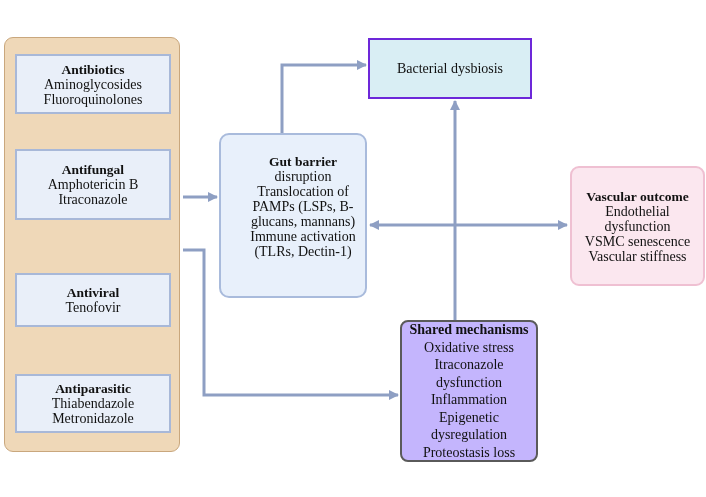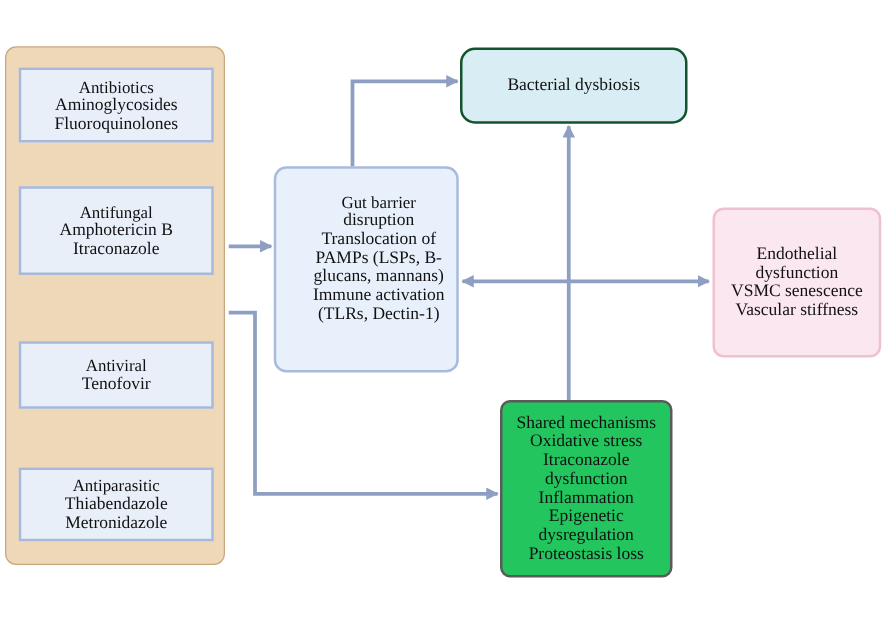--- a/index.html
+++ b/index.html
@@ -1,35 +1,35 @@
 <!DOCTYPE html>
 <html><head>
 <meta charset="utf-8">
 <style>
   html, body { margin:0; padding:0; background:#ffffff; }
   body { width:706px; height:497px; position:relative; overflow:hidden;
          font-family:"Liberation Serif", "DejaVu Serif", serif; color:#111; }
   .box { position:absolute; box-sizing:border-box; display:flex; flex-direction:column;
          align-items:center; justify-content:center; text-align:center; line-height:15px; font-size:14px; }
-  .title { font-weight:normal; font-size:13.5px; }
+  .title { font-weight:bold; font-size:13.5px; }
   #left-panel { left:4px; top:37px; width:176px; height:415px; background:#efd8b8;
                 border:1px solid #c9a77d; border-radius:9px; }
   .drug { left:15px; width:156px; background:#e9eff9; border:2px solid #a8b8d8; }
   #drug-0 { top:54px; height:60px; }
   #drug-1 { top:149px; height:71px;justify-content:center; }
   #drug-2 { top:273px; height:54px; }
   #drug-3 { top:374px; height:59px; }
   #gut-box { left:219px; top:133px; width:148px; height:165px; background:#e8f0fb;
              border:2px solid #a9bbdc; border-radius:10px; padding-bottom:18px;padding-left:20px; }
-  #bact-box { left:368px; top:38px; width:182px; height:61px; background:#d9eef4;
-              border:2px solid #14532d; border-radius:12px; }
+  #bact-box { left:368px; top:38px; width:164px; height:61px; background:#d9eef4;
+              border:2px solid #6d28d9; border-radius:0; }
   #vasc-box { left:570px; top:166px; width:135px; height:120px; background:#fbe7ef;
               border:2px solid #efc0d2; border-radius:9px; }
-  #shared-box { left:400px; top:320px; width:138px; height:142px; background:#22c55e;
-                border:2px solid #5a5a5a; border-radius:8px; }
+  #shared-box { left:400px; top:320px; width:138px; height:142px; background:#c4b5fd;
+                border:2px solid #5a5a5a; border-radius:8px;justify-content:space-between; }
   #shared-box .title { font-size:14px; }
   svg#arrows { position:absolute; left:0; top:0; }
 </style>
 </head>
 <body>
 
 <div id="left-panel" class="box"></div>
 
 <div id="drug-0" class="box drug">
   <div class="title">Antibiotics</div>
@@ -59,20 +59,21 @@
   <div>glucans, mannans)</div>
   <div>Immune activation</div>
   <div>(TLRs, Dectin-1)</div>
 </div>
 
 <div id="bact-box" class="box">
   <div>Bacterial dysbiosis</div>
 </div>
 
 <div id="vasc-box" class="box">
+  <div class="title">Vascular outcome</div>
   <div>Endothelial</div>
   <div>dysfunction</div>
   <div>VSMC senescence</div>
   <div>Vascular stiffness</div>
 </div>
 
 <div id="shared-box" class="box">
   <div class="title">Shared mechanisms</div>
   <div>Oxidative stress</div>
   <div>Itraconazole</div>

